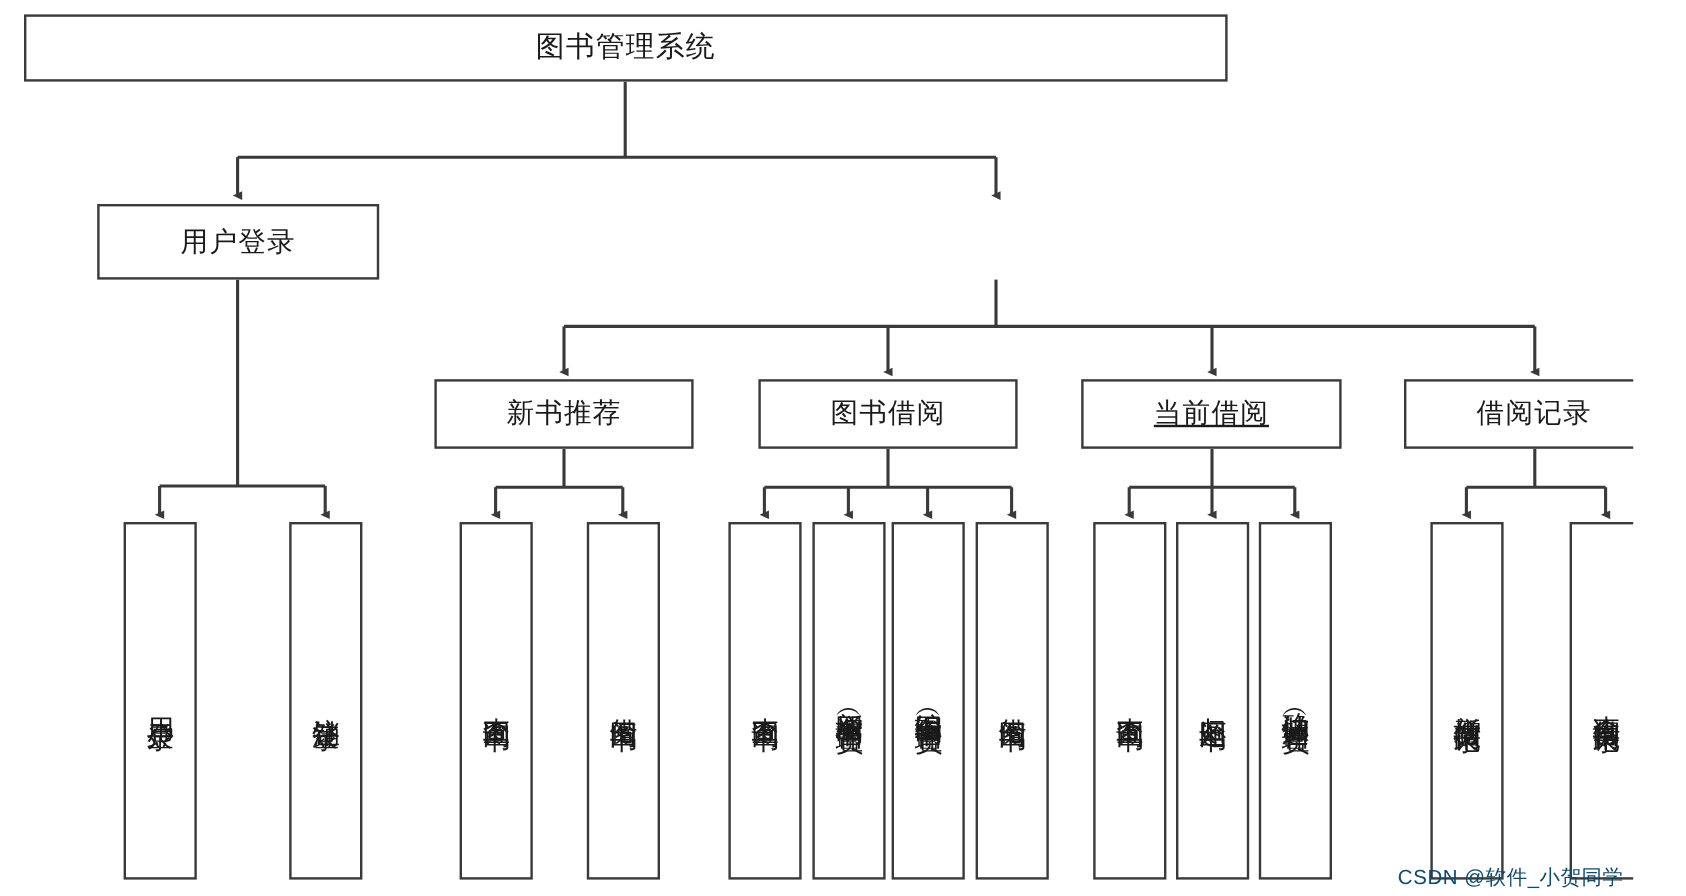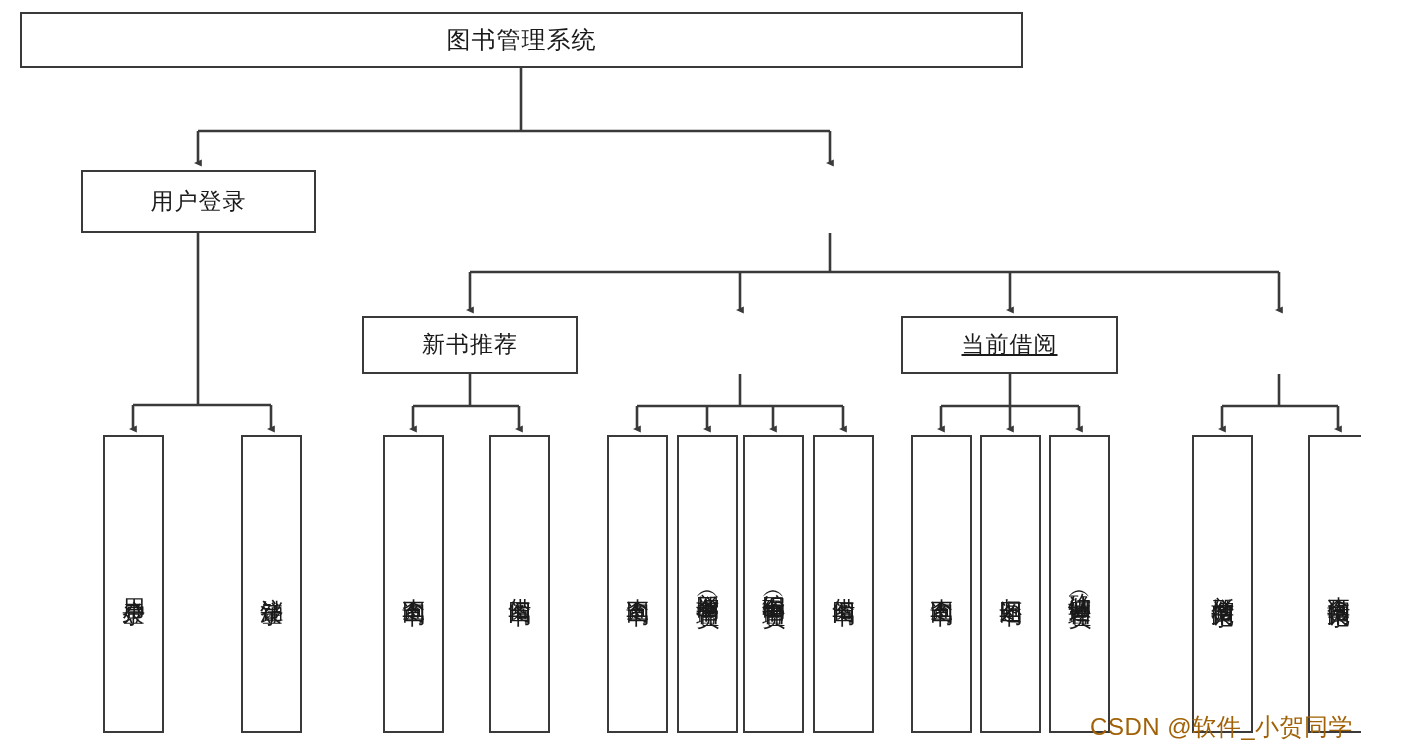--- a/index.html
+++ b/index.html
@@ -53,22 +53,22 @@
     white-space: nowrap;
     text-align: center;
   }
   .node-root .node-label {
     font-size: 24px;
   }
   .watermark {
     position: absolute;
     right: 8px;
     bottom: 4px;
-    font-size: 24px;
-    color: #a16207;
+    font-size: 17px;
+    color: #0c4a6e;
     letter-spacing: 0.5px;
     white-space: nowrap;
   }
 </style>
 </head>
 <body>
 
 <div id="canvas">
 
   <svg class="edges" viewBox="0 0 1405 747">
@@ -125,22 +125,28 @@
     <span class="node-label">图书管理系统</span>
   </div>
 
   <div class="node node-h" style="left:81px; top:170px; width:235px; height:63px;">
     <span class="node-label">用户登录</span>
   </div>
 
   <div class="node node-h" style="left:362px; top:316px; width:216px; height:58px;">
     <span class="node-label">新书推荐</span>
   </div>
+  <div class="node node-h" style="left:632px; top:316px; width:216px; height:58px;">
+    <span class="node-label">图书借阅</span>
+  </div>
   <div class="node node-h" style="left:901px; top:316px; width:217px; height:58px;text-decoration:underline;">
     <span class="node-label">当前借阅</span>
+  </div>
+  <div class="node node-h" style="left:1170px; top:316px; width:217px; height:58px;">
+    <span class="node-label">借阅记录</span>
   </div>
 
   <div class="node node-v" style="left:103px; top:435px; width:61px; height:298px;">
     <span class="node-label">用户登录</span>
   </div>
   <div class="node node-v" style="left:241px; top:435px; width:61px; height:298px;">
     <span class="node-label">注销登录</span>
   </div>
 
   <div class="node node-v" style="left:383px; top:435px; width:61px; height:298px;">

